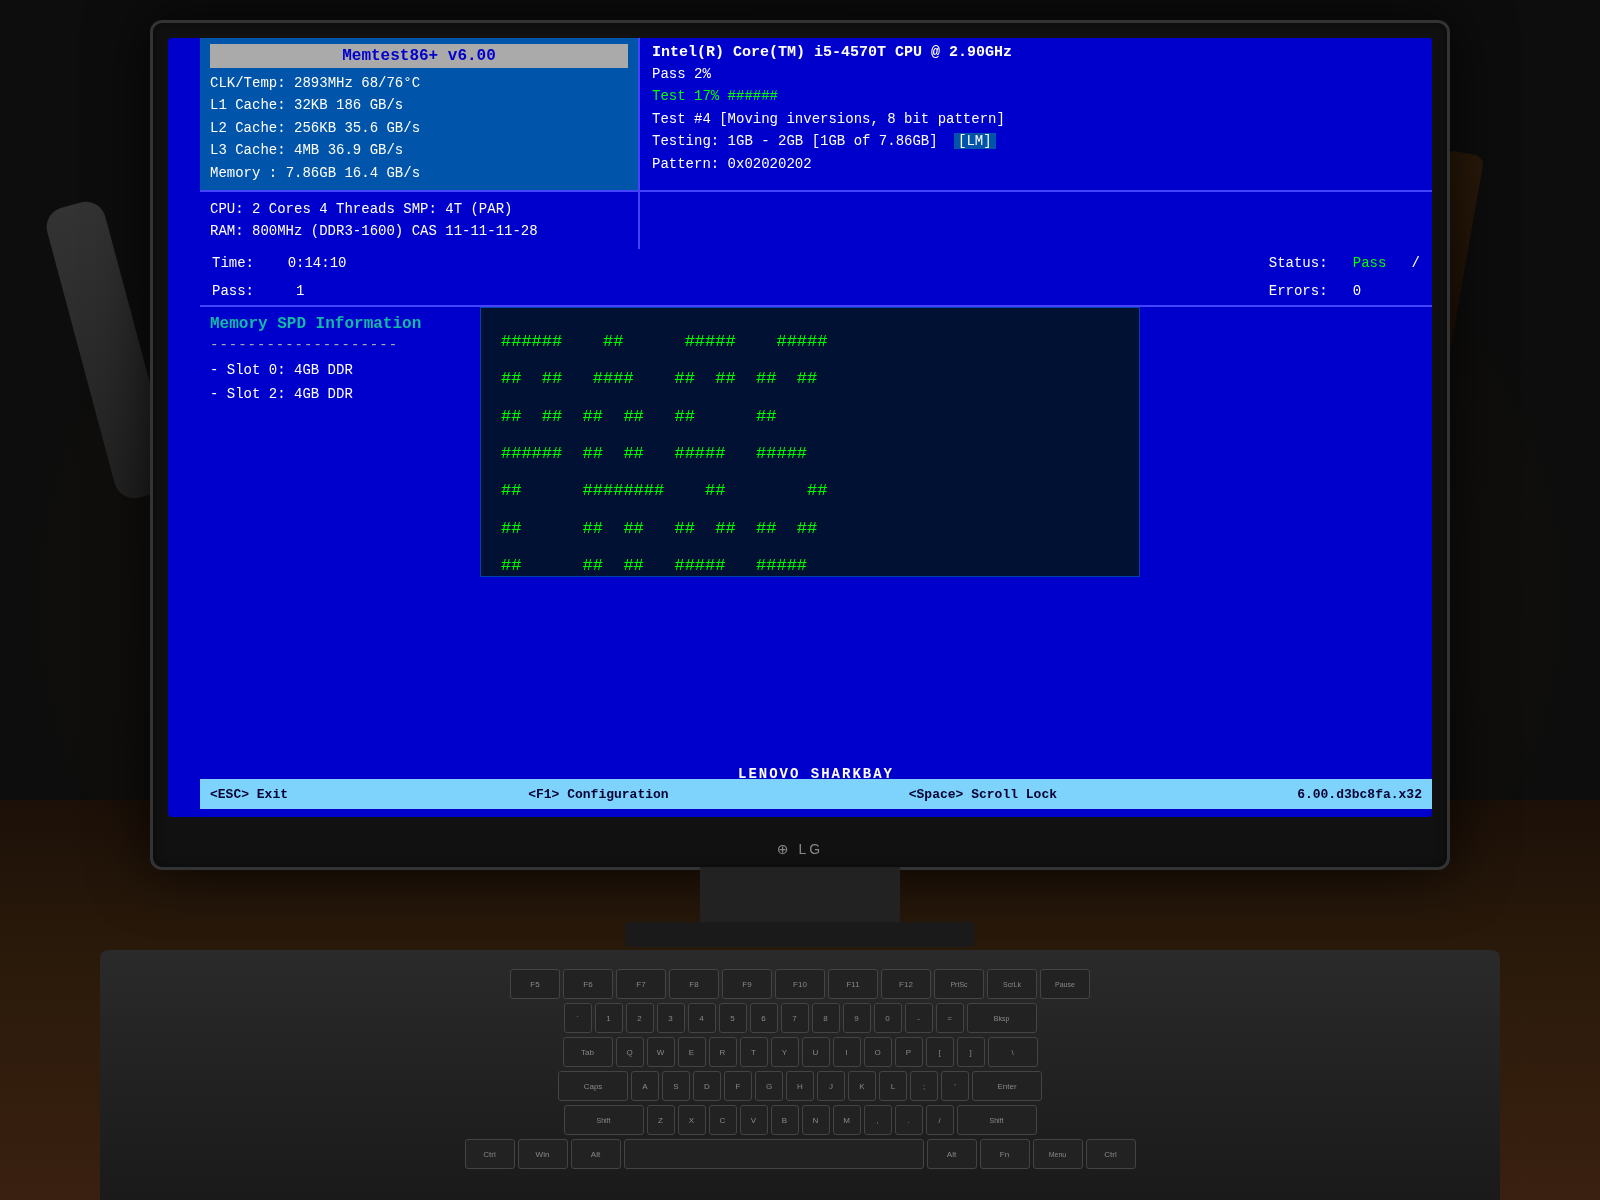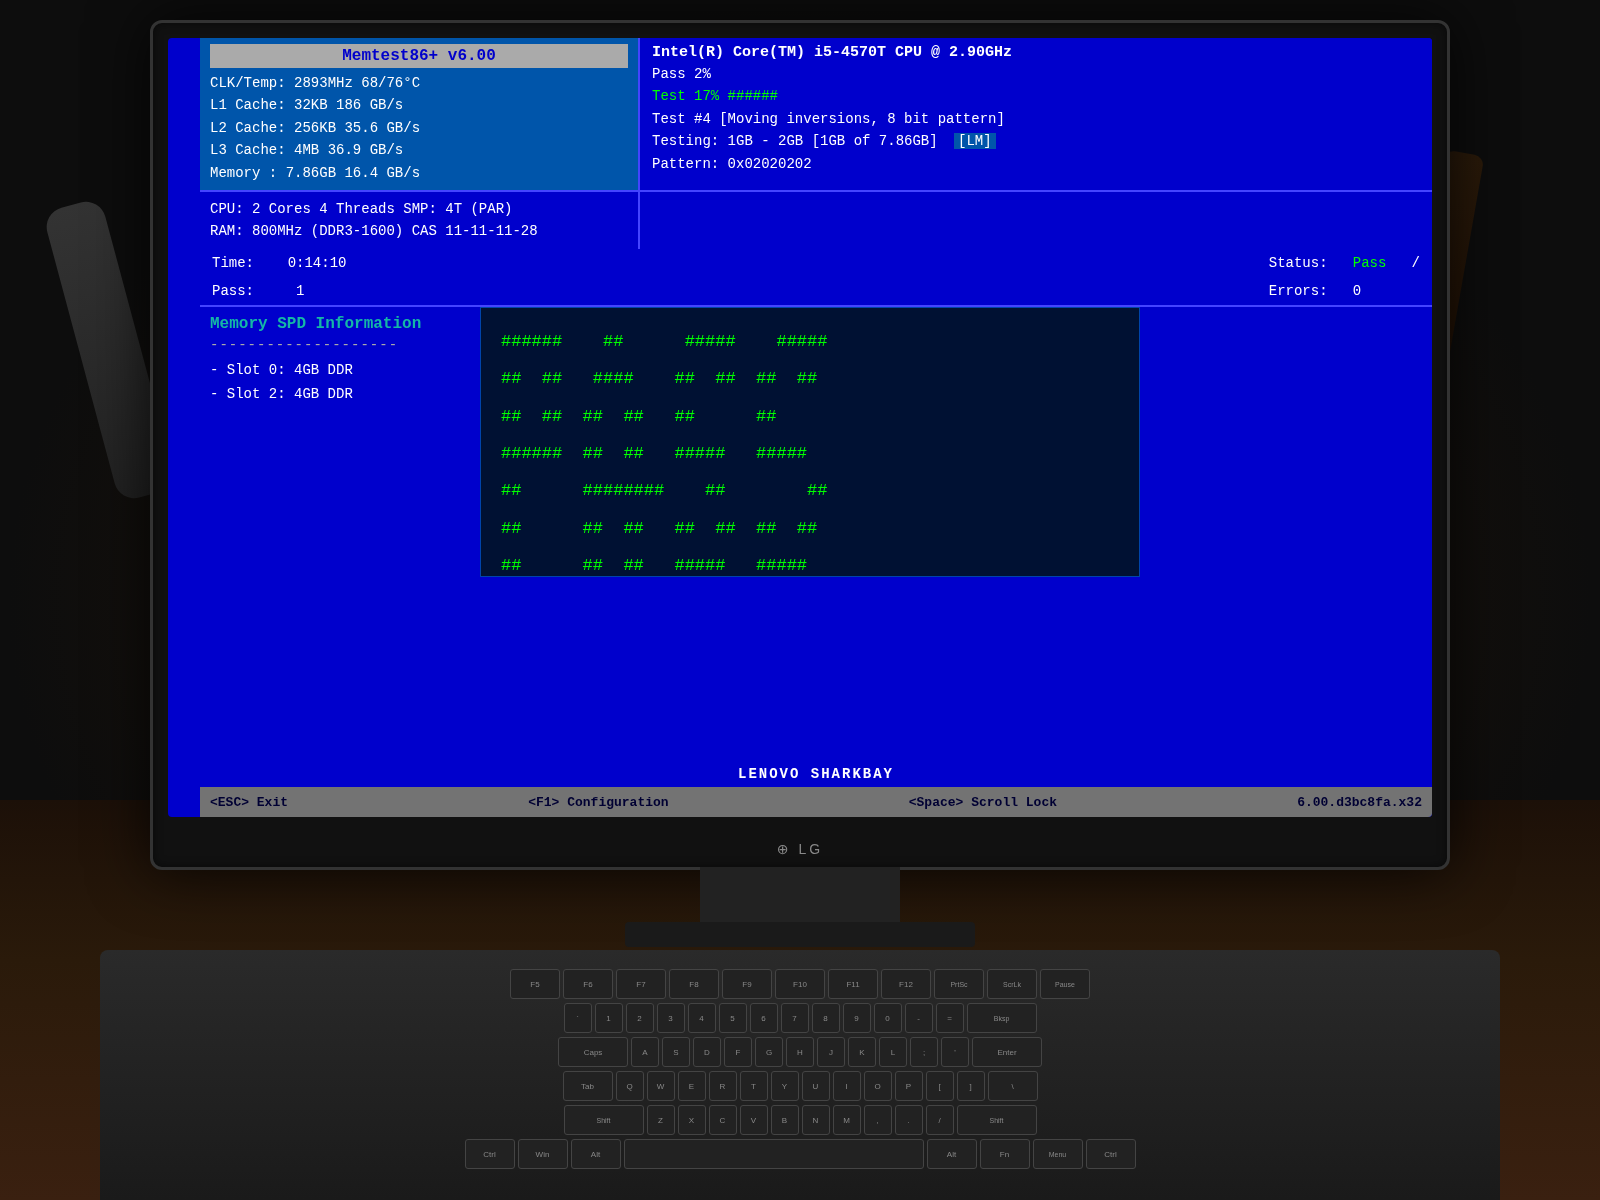--- a/index.html
+++ b/index.html
@@ -225,25 +225,25 @@
       color: #00ff00;
       font-size: 16px;
       line-height: 2.0;
       font-family: 'Courier New', monospace;
       text-align: left;
     }
 
     
     .status-bar {
       position: absolute;
-      bottom: 0;
+      bottom: 8px;
       left: 0;
       right: 0;
       height: 30px;
-      background: #737373;
+      background: #7dd3fc;
       display: flex;
       align-items: center;
       justify-content: space-between;
       padding: 0 10px;
     }
 
     .status-bar-text {
       color: #000033;
       font-size: 13px;
       font-weight: bold;
@@ -486,53 +486,53 @@
         <div class="key">7</div>
         <div class="key">8</div>
         <div class="key">9</div>
         <div class="key">0</div>
         <div class="key">-</div>
         <div class="key">=</div>
         <div class="key key-wider" style="font-size:7px;">Bksp</div>
       </div>
 
       <div class="keyboard-row">
-        <div class="key key-wider">Caps</div>
-        <div class="key">A</div>
-        <div class="key">S</div>
-        <div class="key">D</div>
-        <div class="key">F</div>
-        <div class="key">G</div>
-        <div class="key">H</div>
-        <div class="key">J</div>
-        <div class="key">K</div>
-        <div class="key">L</div>
-        <div class="key">;</div>
-        <div class="key">'</div>
-        <div class="key key-wider">Enter</div>
-      </div>
-
-      <div class="keyboard-row">
         <div class="key key-wide">Tab</div>
         <div class="key">Q</div>
         <div class="key">W</div>
         <div class="key">E</div>
         <div class="key">R</div>
         <div class="key">T</div>
         <div class="key">Y</div>
         <div class="key">U</div>
         <div class="key">I</div>
         <div class="key">O</div>
         <div class="key">P</div>
         <div class="key">[</div>
         <div class="key">]</div>
         <div class="key key-wide">\</div>
       </div>
 
       <div class="keyboard-row">
+        <div class="key key-wider">Caps</div>
+        <div class="key">A</div>
+        <div class="key">S</div>
+        <div class="key">D</div>
+        <div class="key">F</div>
+        <div class="key">G</div>
+        <div class="key">H</div>
+        <div class="key">J</div>
+        <div class="key">K</div>
+        <div class="key">L</div>
+        <div class="key">;</div>
+        <div class="key">'</div>
+        <div class="key key-wider">Enter</div>
+      </div>
+
+      <div class="keyboard-row">
         <div class="key" style="min-width:80px; font-size:7px;">Shift</div>
         <div class="key">Z</div>
         <div class="key">X</div>
         <div class="key">C</div>
         <div class="key">V</div>
         <div class="key">B</div>
         <div class="key">N</div>
         <div class="key">M</div>
         <div class="key">,</div>
         <div class="key">.</div>

